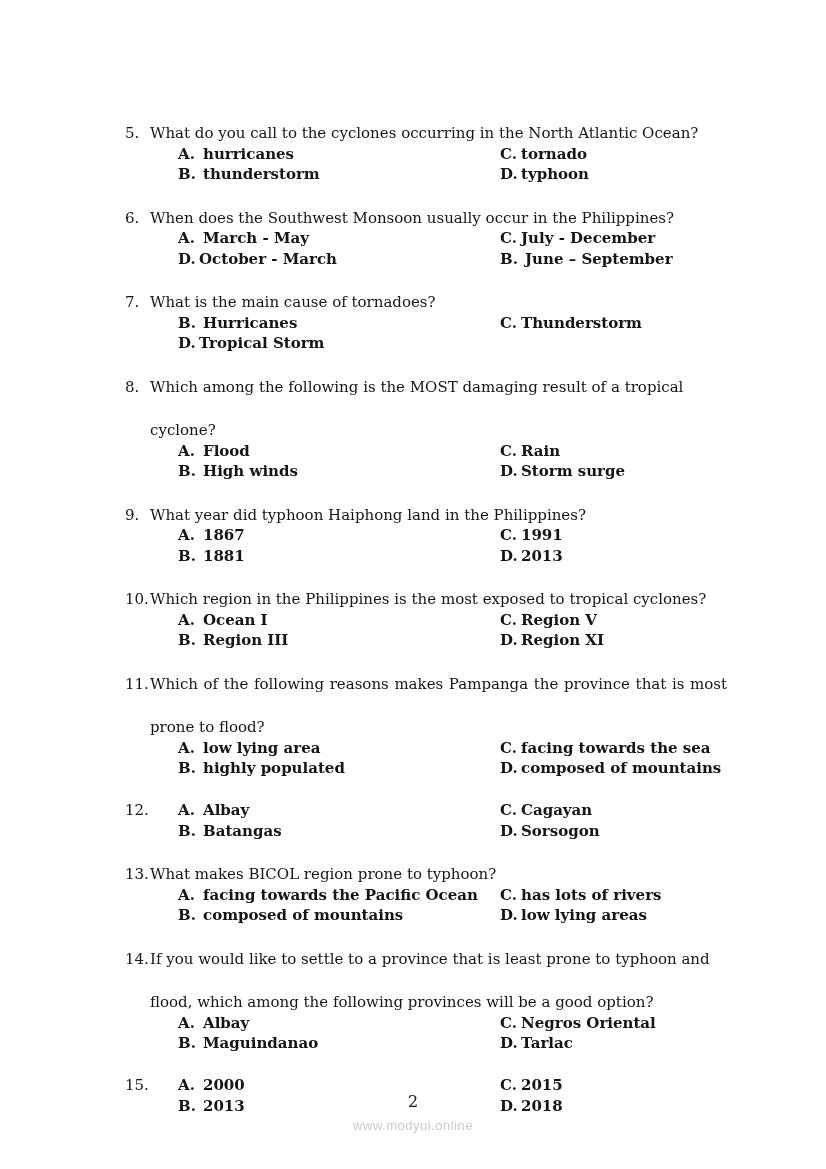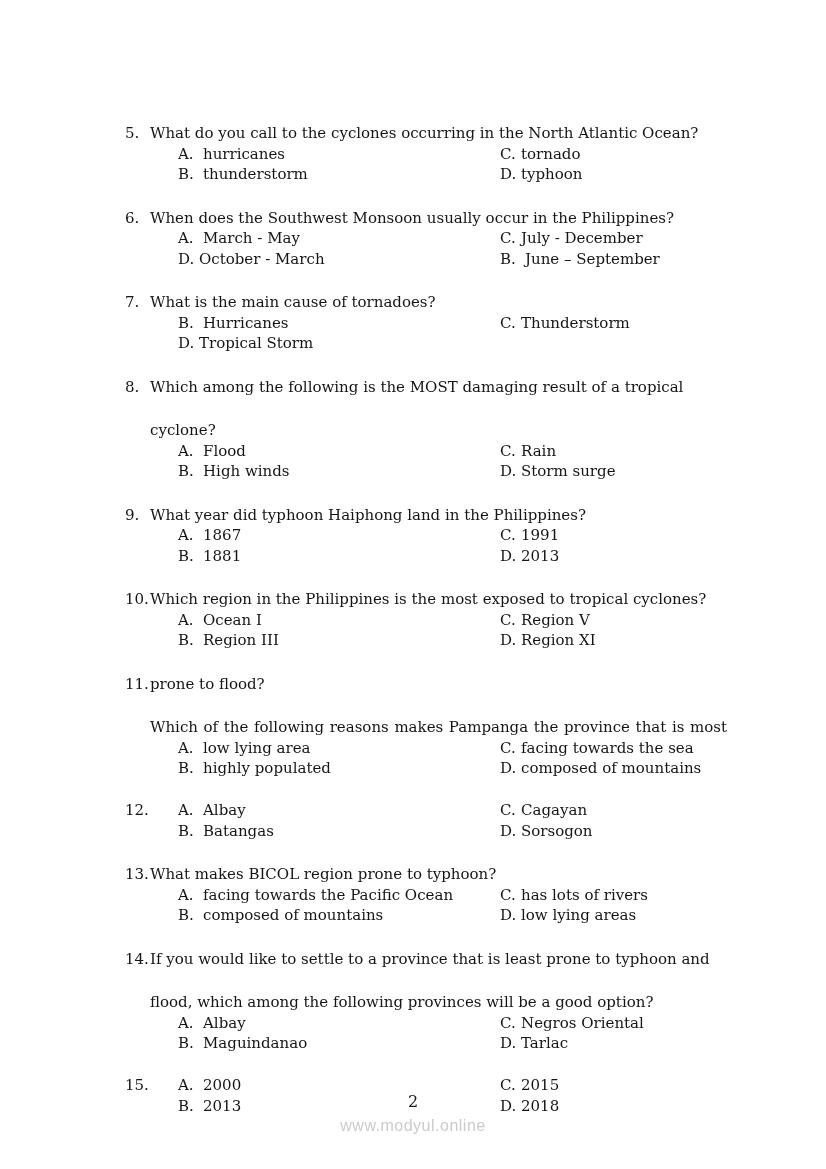--- a/index.html
+++ b/index.html
@@ -35,20 +35,21 @@
   .qline { white-space: nowrap; margin-top: 23px; }
   .qline.stretch {
     white-space: normal;
     text-align: justify;
     text-align-last: justify;
   }
   .opts {
     display: grid;
     grid-template-columns: 322px 1fr;
     margin-left: 28px;
+    font-weight: bold;
   }
   .opt { white-space: nowrap; }
   .letter { display: inline-block; }
   .col-left  .letter { width: 25px; }
   .col-right .letter { width: 21px; }
   .footer-pagenum {
     position: absolute;
     top: 1092px;
     left: 0;
     width: 100%;
@@ -56,21 +57,21 @@
     font-size: 16px;
     color: #1a1a1a;
   }
   .watermark {
     position: absolute;
     top: 1116px;
     left: 0;
     width: 100%;
     text-align: center;
     font-family: "Liberation Sans", sans-serif;
-    font-size: 16px;
+    font-size: 13px;
     letter-spacing: 0.5px;
     color: #cbcbcb;
   }
 </style>
 </head>
 <body>
 
 <div class="page">
   <div class="content" id="questions-container">
   <div class="q">
@@ -147,22 +148,22 @@
       <div class="opt col-left"><span class="letter">A.</span><span class="olabel">Ocean I</span></div>
       <div class="opt col-right"><span class="letter">C.</span><span class="olabel">Region V</span></div>
       <div class="opt col-left"><span class="letter">B.</span><span class="olabel">Region III</span></div>
       <div class="opt col-right"><span class="letter">D.</span><span class="olabel">Region XI</span></div>
     </div>
   </div>
 
   <div class="q">
     <span class="qnum">11.</span>
     <div class="qtext">
+          <div class="qline stretch">Which of the following reasons makes Pampanga the province that is most</div>
           <div class="qline">prone to flood?</div>
-          <div class="qline stretch">Which of the following reasons makes Pampanga the province that is most</div>
         </div>
     <div class="opts">
       <div class="opt col-left"><span class="letter">A.</span><span class="olabel">low lying area</span></div>
       <div class="opt col-right"><span class="letter">C.</span><span class="olabel">facing towards the sea</span></div>
       <div class="opt col-left"><span class="letter">B.</span><span class="olabel">highly populated</span></div>
       <div class="opt col-right"><span class="letter">D.</span><span class="olabel">composed of mountains</span></div>
     </div>
   </div>
 
   <div class="q">

